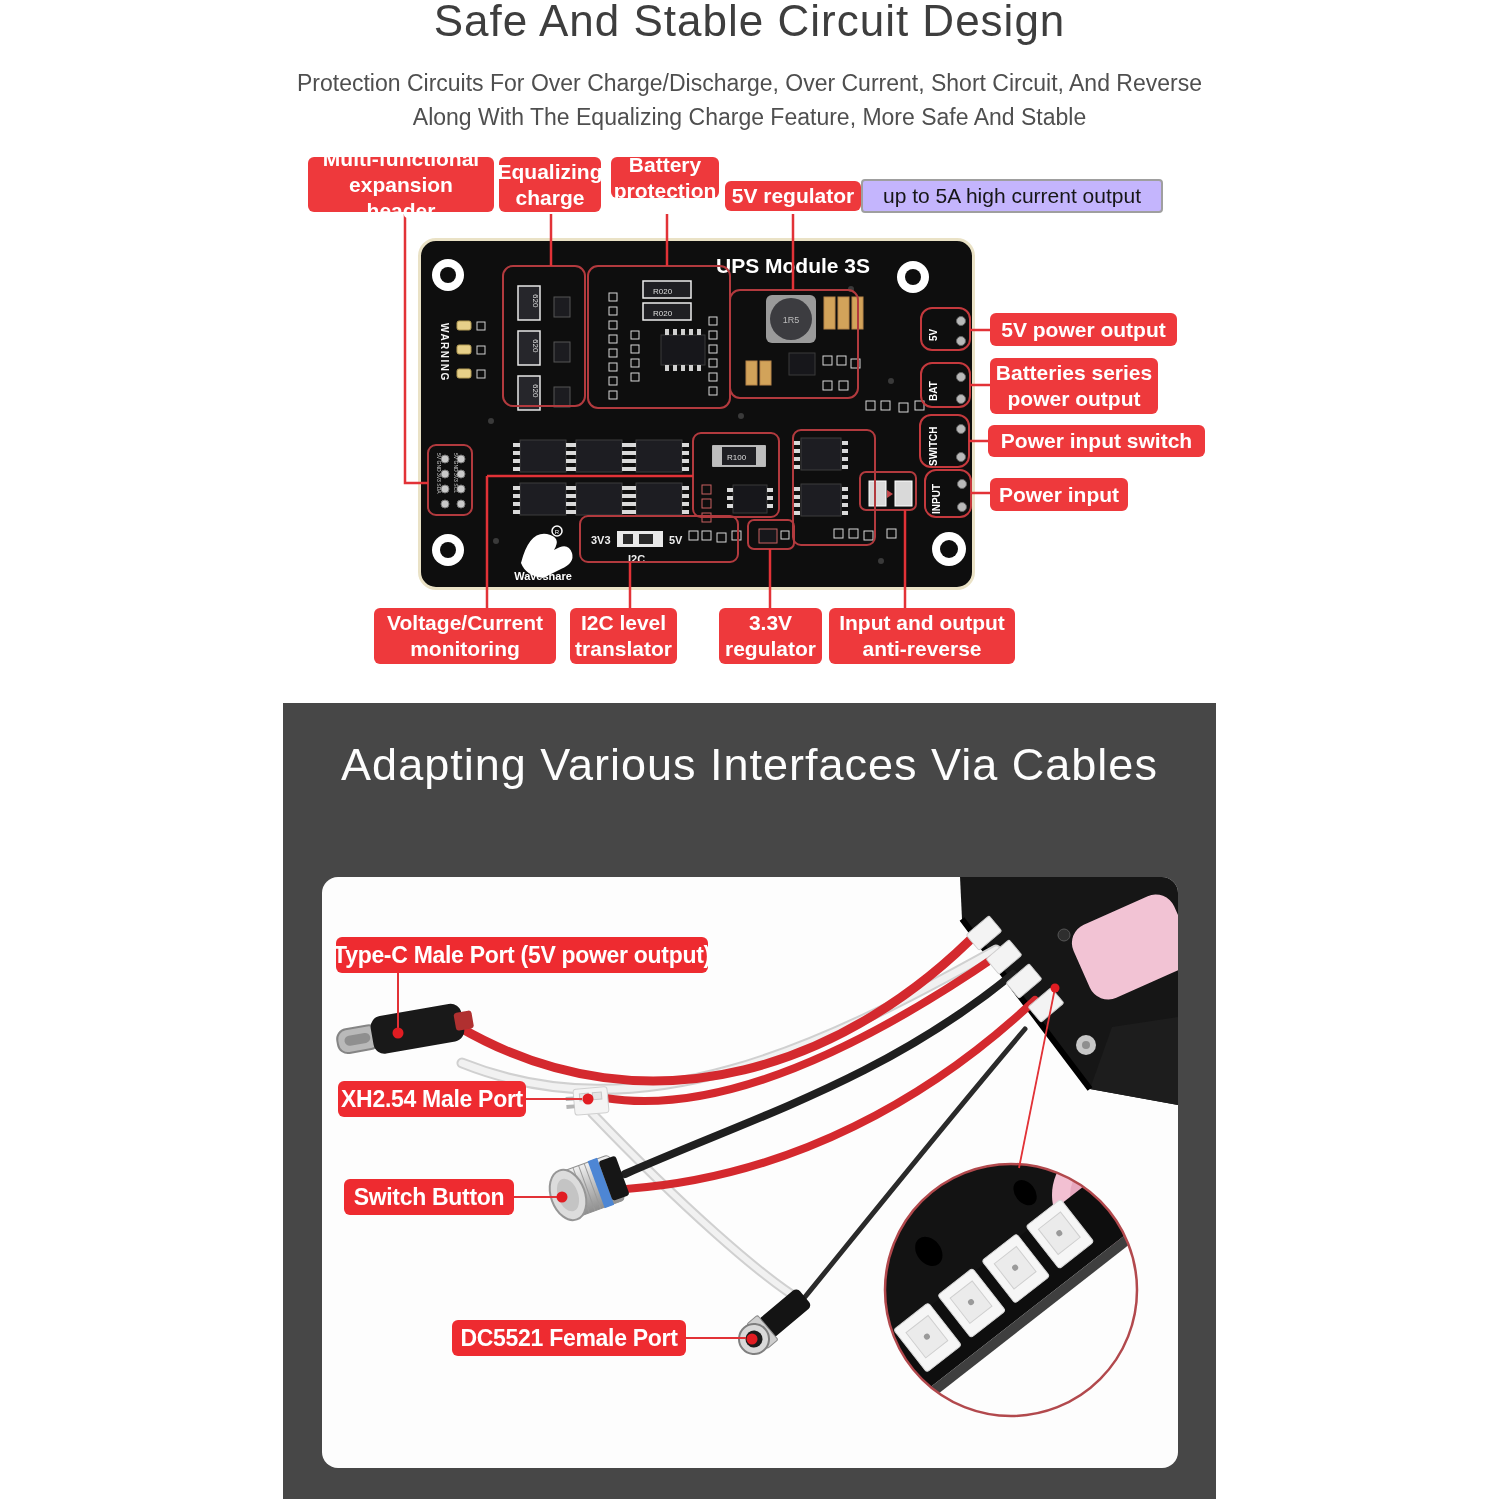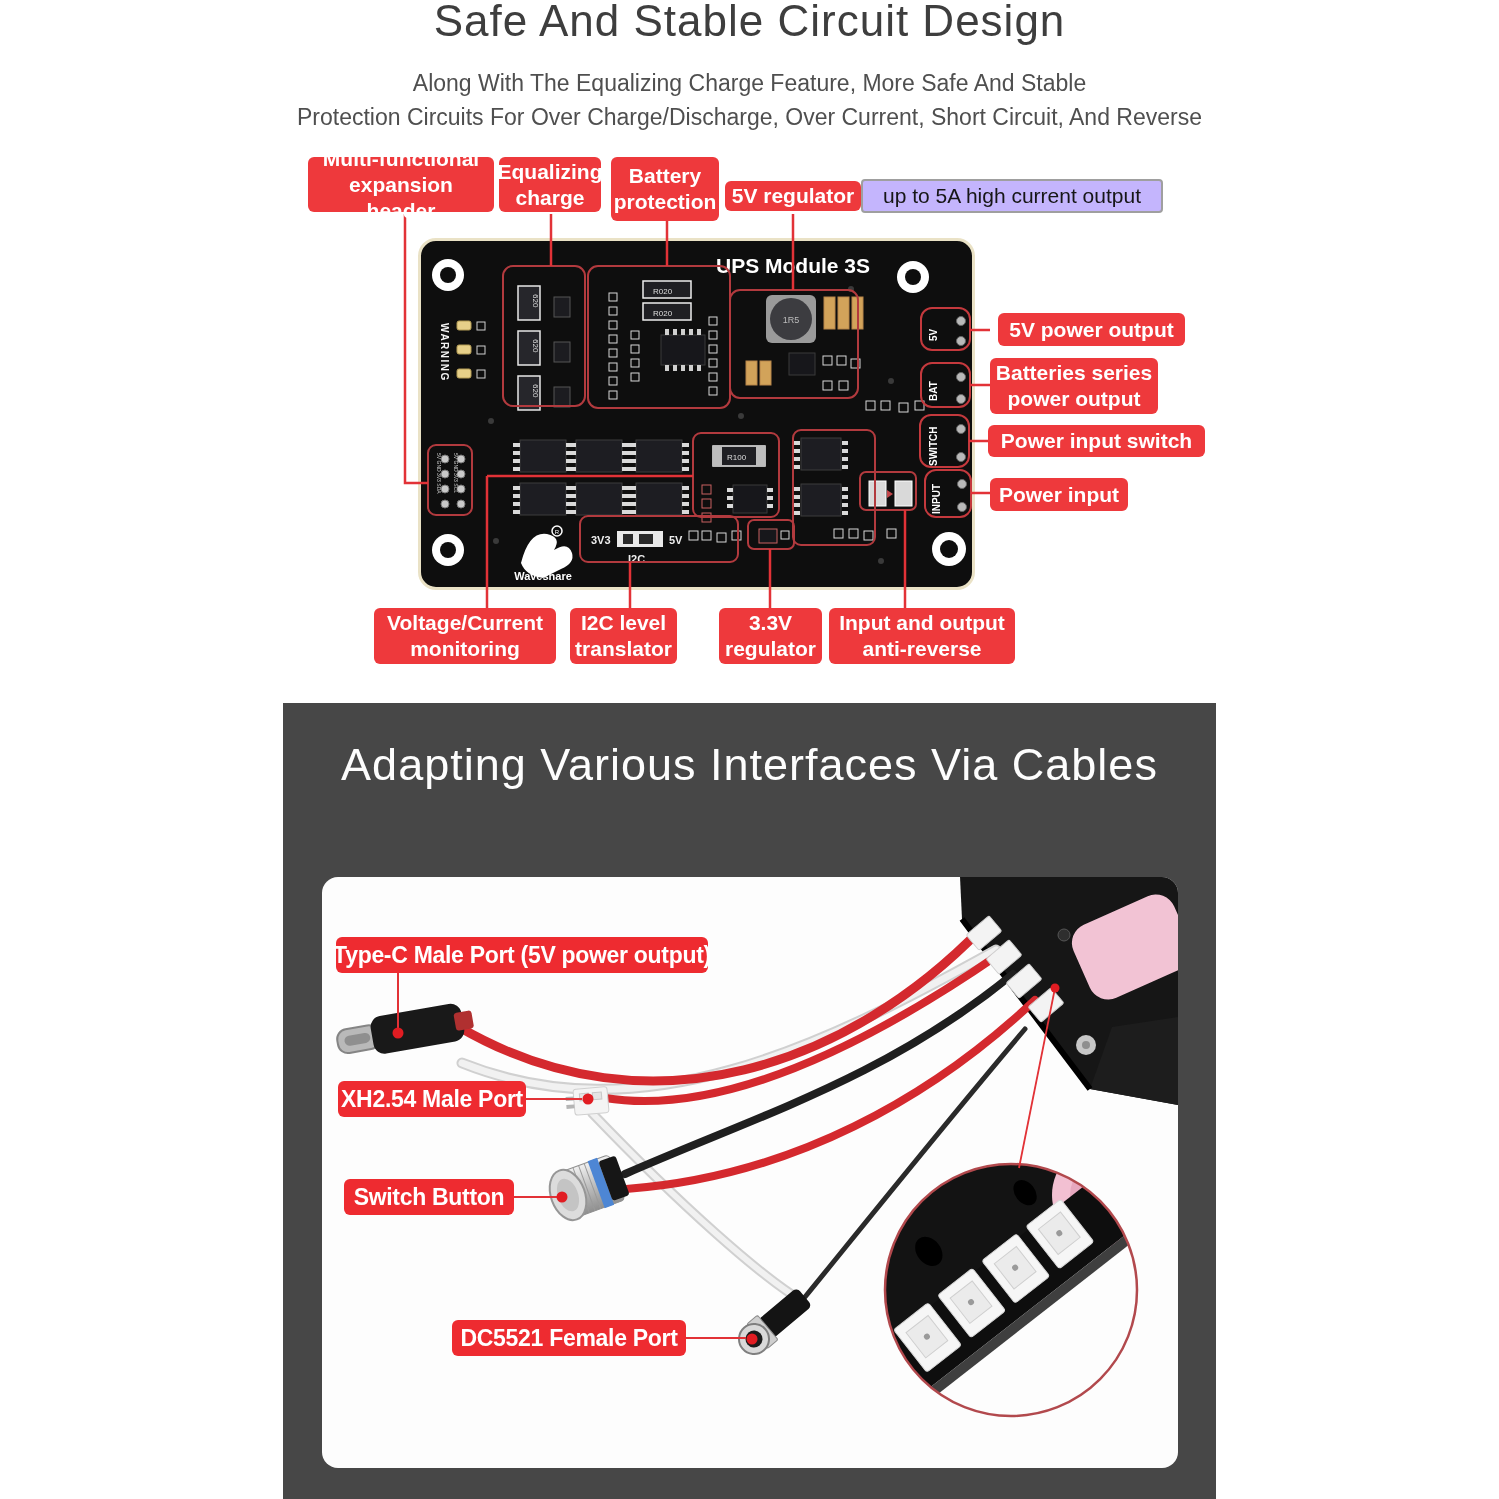--- a/index.html
+++ b/index.html
@@ -33,22 +33,22 @@
           font-size:23px;font-weight:700;letter-spacing:-0.3px;z-index:2;}
   svg text{font-family:"Liberation Sans",sans-serif;}
 </style>
 </head>
 <body>
 
 <div class="page">
 
   <div class="top-title">Safe And Stable Circuit Design</div>
   <div class="top-sub">
+    <div>Protection Circuits For Over Charge/Discharge, Over Current, Short Circuit, And Reverse</div>
     <div>Along With The Equalizing Charge Feature, More Safe And Stable</div>
-    <div>Protection Circuits For Over Charge/Discharge, Over Current, Short Circuit, And Reverse</div>
   </div>
 
   <div class="pcb">
     <svg width="551" height="346" viewBox="0 0 551 346">
 
       <g>
         <circle cx="27" cy="34" r="16" fill="#fff"></circle>
           <circle cx="27" cy="34" r="8" fill="#0e0e0e"></circle>
         <circle cx="492" cy="36" r="16" fill="#fff"></circle>
           <circle cx="492" cy="36" r="8" fill="#0e0e0e"></circle>
@@ -360,24 +360,24 @@
       <path d="M487,476 H693"></path>
       <path d="M487,476 V608"></path>
       <path d="M630,562 V608"></path>
       <path d="M770,549 V608"></path>
       <path d="M905,510 V608"></path>
     </g>
   </svg>
 
   <div class="plabel" style="left:308px;top:157px;width:186px;height:55px;">Multi-functional expansion header</div>
   <div class="plabel" style="left:499px;top:157px;width:102px;height:55px;">Equalizing charge</div>
-  <div class="plabel" style="left:611px;top:157px;width:108px;height:64px;">Battery protection</div>
+  <div class="plabel" style="left:611px;top:157px;width:108px;height:41px;">Battery protection</div>
   <div class="plabel" style="left:725px;top:181px;width:136px;height:30px;">5V regulator</div>
   <div class="plabel note" style="left:861px;top:179px;width:302px;height:34px;">up to 5A high current output</div>
-  <div class="plabel" style="left:990px;top:313px;width:187px;height:33px;margin-left:8px;">5V power output</div>
+  <div class="plabel" style="left:990px;top:313px;width:187px;height:33px;">5V power output</div>
   <div class="plabel" style="left:990px;top:358px;width:168px;height:56px;">Batteries series power output</div>
   <div class="plabel" style="left:988px;top:425px;width:217px;height:32px;">Power input switch</div>
   <div class="plabel" style="left:990px;top:478px;width:138px;height:33px;">Power input</div>
   <div class="plabel" style="left:374px;top:608px;width:182px;height:56px;">Voltage/Current monitoring</div>
   <div class="plabel" style="left:570px;top:608px;width:107px;height:56px;">I2C level translator</div>
   <div class="plabel" style="left:719px;top:608px;width:103px;height:56px;">3.3V regulator</div>
   <div class="plabel" style="left:829px;top:608px;width:186px;height:56px;">Input and output anti-reverse</div>
 
   <div class="panel">
     <div class="panel-title">Adapting Various Interfaces Via Cables</div>

